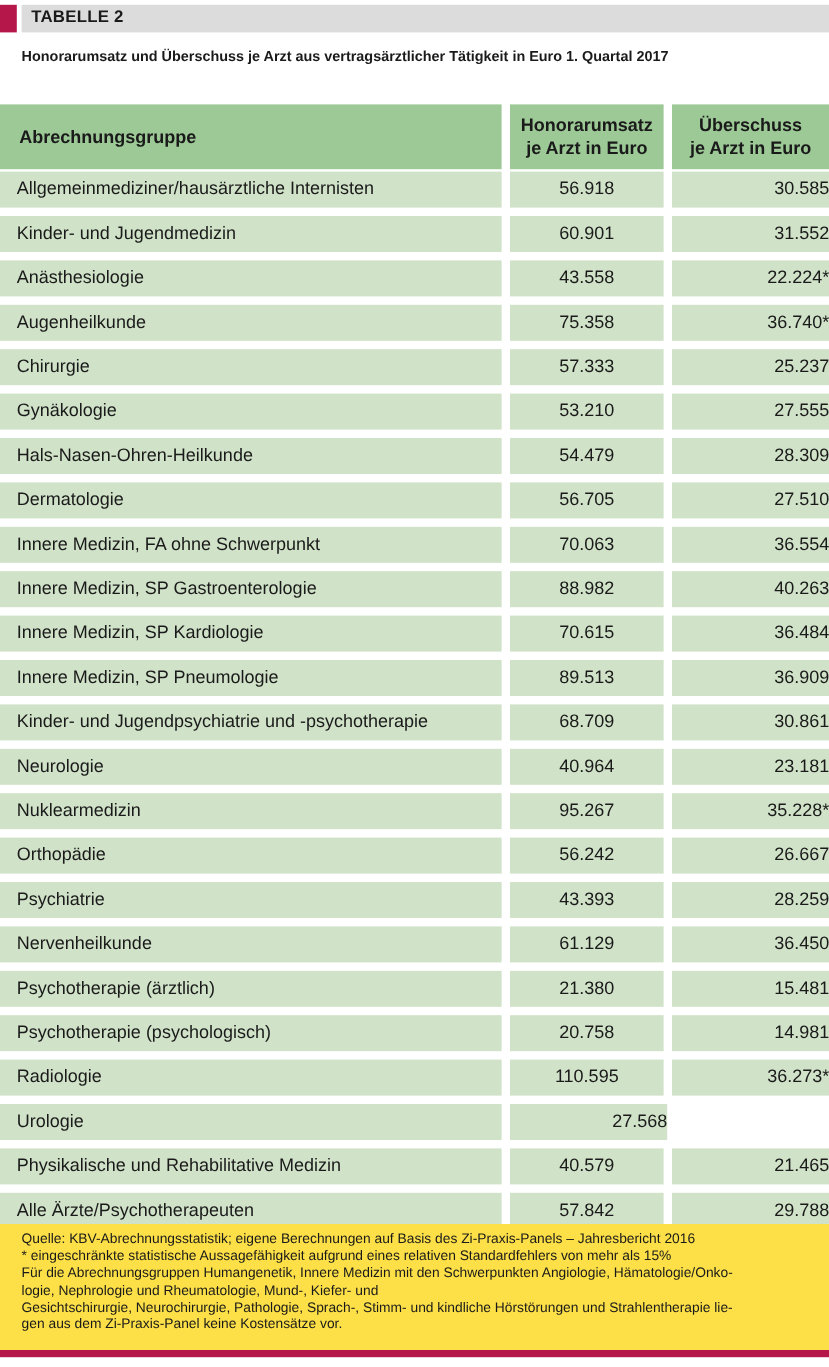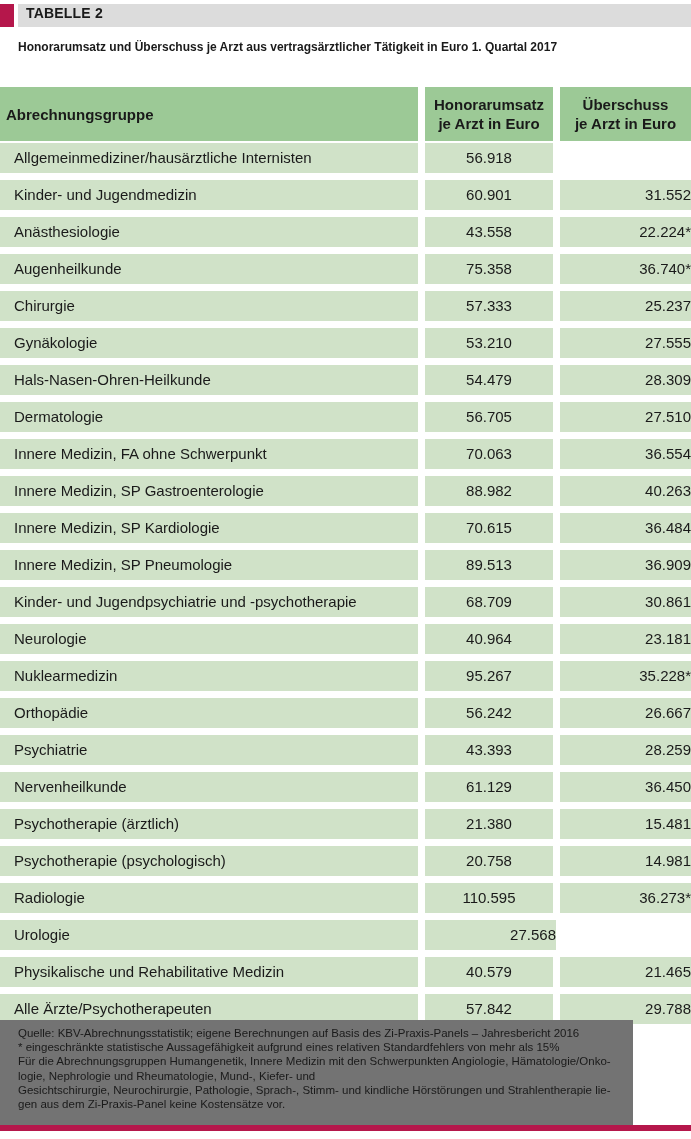--- a/index.html
+++ b/index.html
@@ -9,27 +9,27 @@
   .tag-red { position: absolute; left: 0; top: 0; width: 14px; height: 23px; background: #b5174b; }
   .tag-grey { position: absolute; left: 18px; top: 0; right: 0; height: 23px; background: #dcdcdc; }
   .tag-label { position: absolute; left: 26px; top: 1px; font-size: 14px; font-weight: bold; letter-spacing: 0.2px; }
   .title { position: absolute; left: 18px; top: 36px; width: 665px; font-size: 12px; font-weight: bold; line-height: 22px; }
   .row { display: flex; height: 37px; }
   .hdr { display: flex; height: 54px; margin-bottom: 4px; }
   .c1 { width: 418px; margin-right: 7px; }
   .c2 { width: 128px; margin-right: 7px; text-align: center; }
   .c3 { width: 131px; text-align: right; }
   .hdr > div { background: #9cc996; font-weight: bold; font-size: 15px; line-height: 19px; display: flex; align-items: center; }
-  .hdr .c1 { padding-left: 6px; box-sizing: border-box; }
+  .hdr .c1 { padding-left: 16px; box-sizing: border-box; }
   .hdr .c2, .hdr .c3 { justify-content: center; flex-direction: column; }
   .rows { position: absolute; left: 0; top: 143px; width: 691px; }
   .row > div { background: #d0e2c8; height: 30px; font-size: 15px; line-height: 30px; box-sizing: border-box; }
   .row .c1 { padding-left: 14px; }
   .header-wrap { position: absolute; left: 0; top: 87px; width: 691px; }
-  .foot { position: absolute; left: 0; top: 1020px; width: 633px; height: 105px; background: #737373;
+  .foot { position: absolute; left: 0; top: 1020px; width: 691px; height: 105px; background: #fde047;
           box-sizing: border-box; padding: 6px 18px 0 18px; font-size: 11.5px; line-height: 14.2px; }
   .foot div { white-space: nowrap; }
   .red-bottom { position: absolute; left: 0; top: 1125px; width: 691px; height: 6px; background: #b5174b; }
 </style>
 </head>
 <body>
 
 <div class="tag-bar">
   <div class="tag-red"></div>
   <div class="tag-grey"></div>
@@ -51,20 +51,21 @@
       <span>Überschuss</span>
       <span>je Arzt in Euro</span>
     </div>
   </div>
 </div>
 
 <div class="rows" id="rows">
     <div class="row">
       <div class="c1">Allgemeinmediziner/hausärztliche Internisten</div>
       <div class="c2">56.918</div>
+      <div class="c3">30.585</div>
     </div>
     <div class="row">
       <div class="c1">Kinder- und Jugendmedizin</div>
       <div class="c2">60.901</div>
       <div class="c3">31.552</div>
     </div>
     <div class="row">
       <div class="c1">Anästhesiologie</div>
       <div class="c2">43.558</div>
       <div class="c3">22.224*</div>

